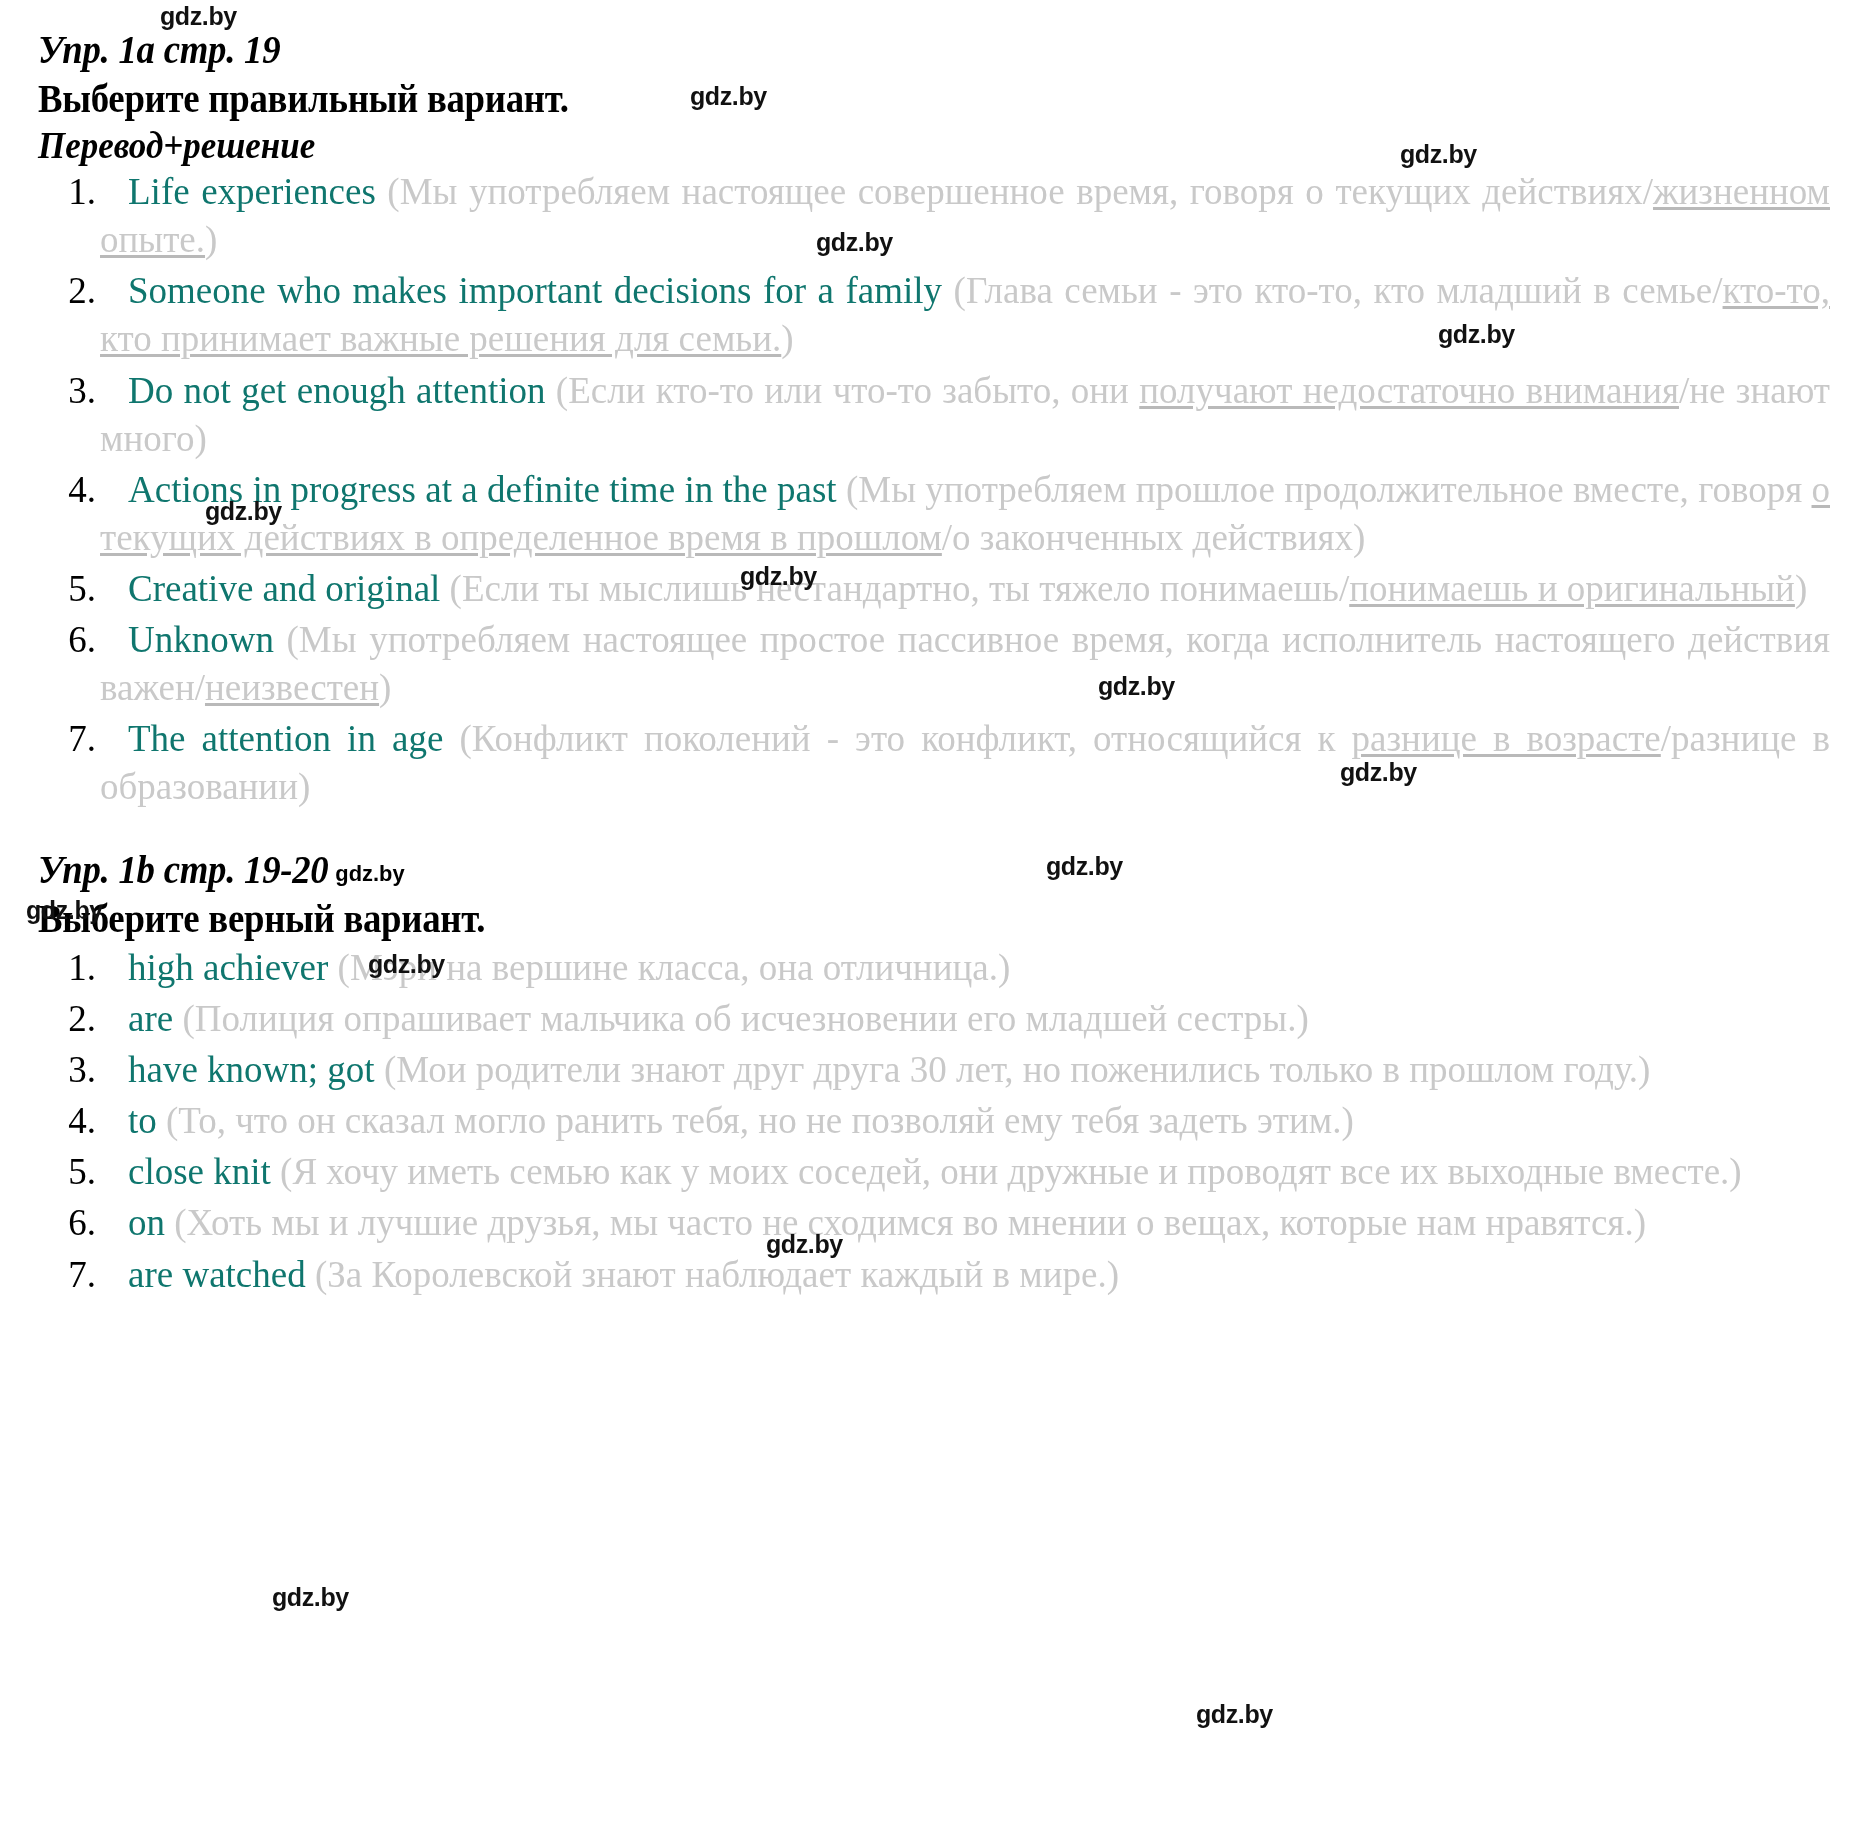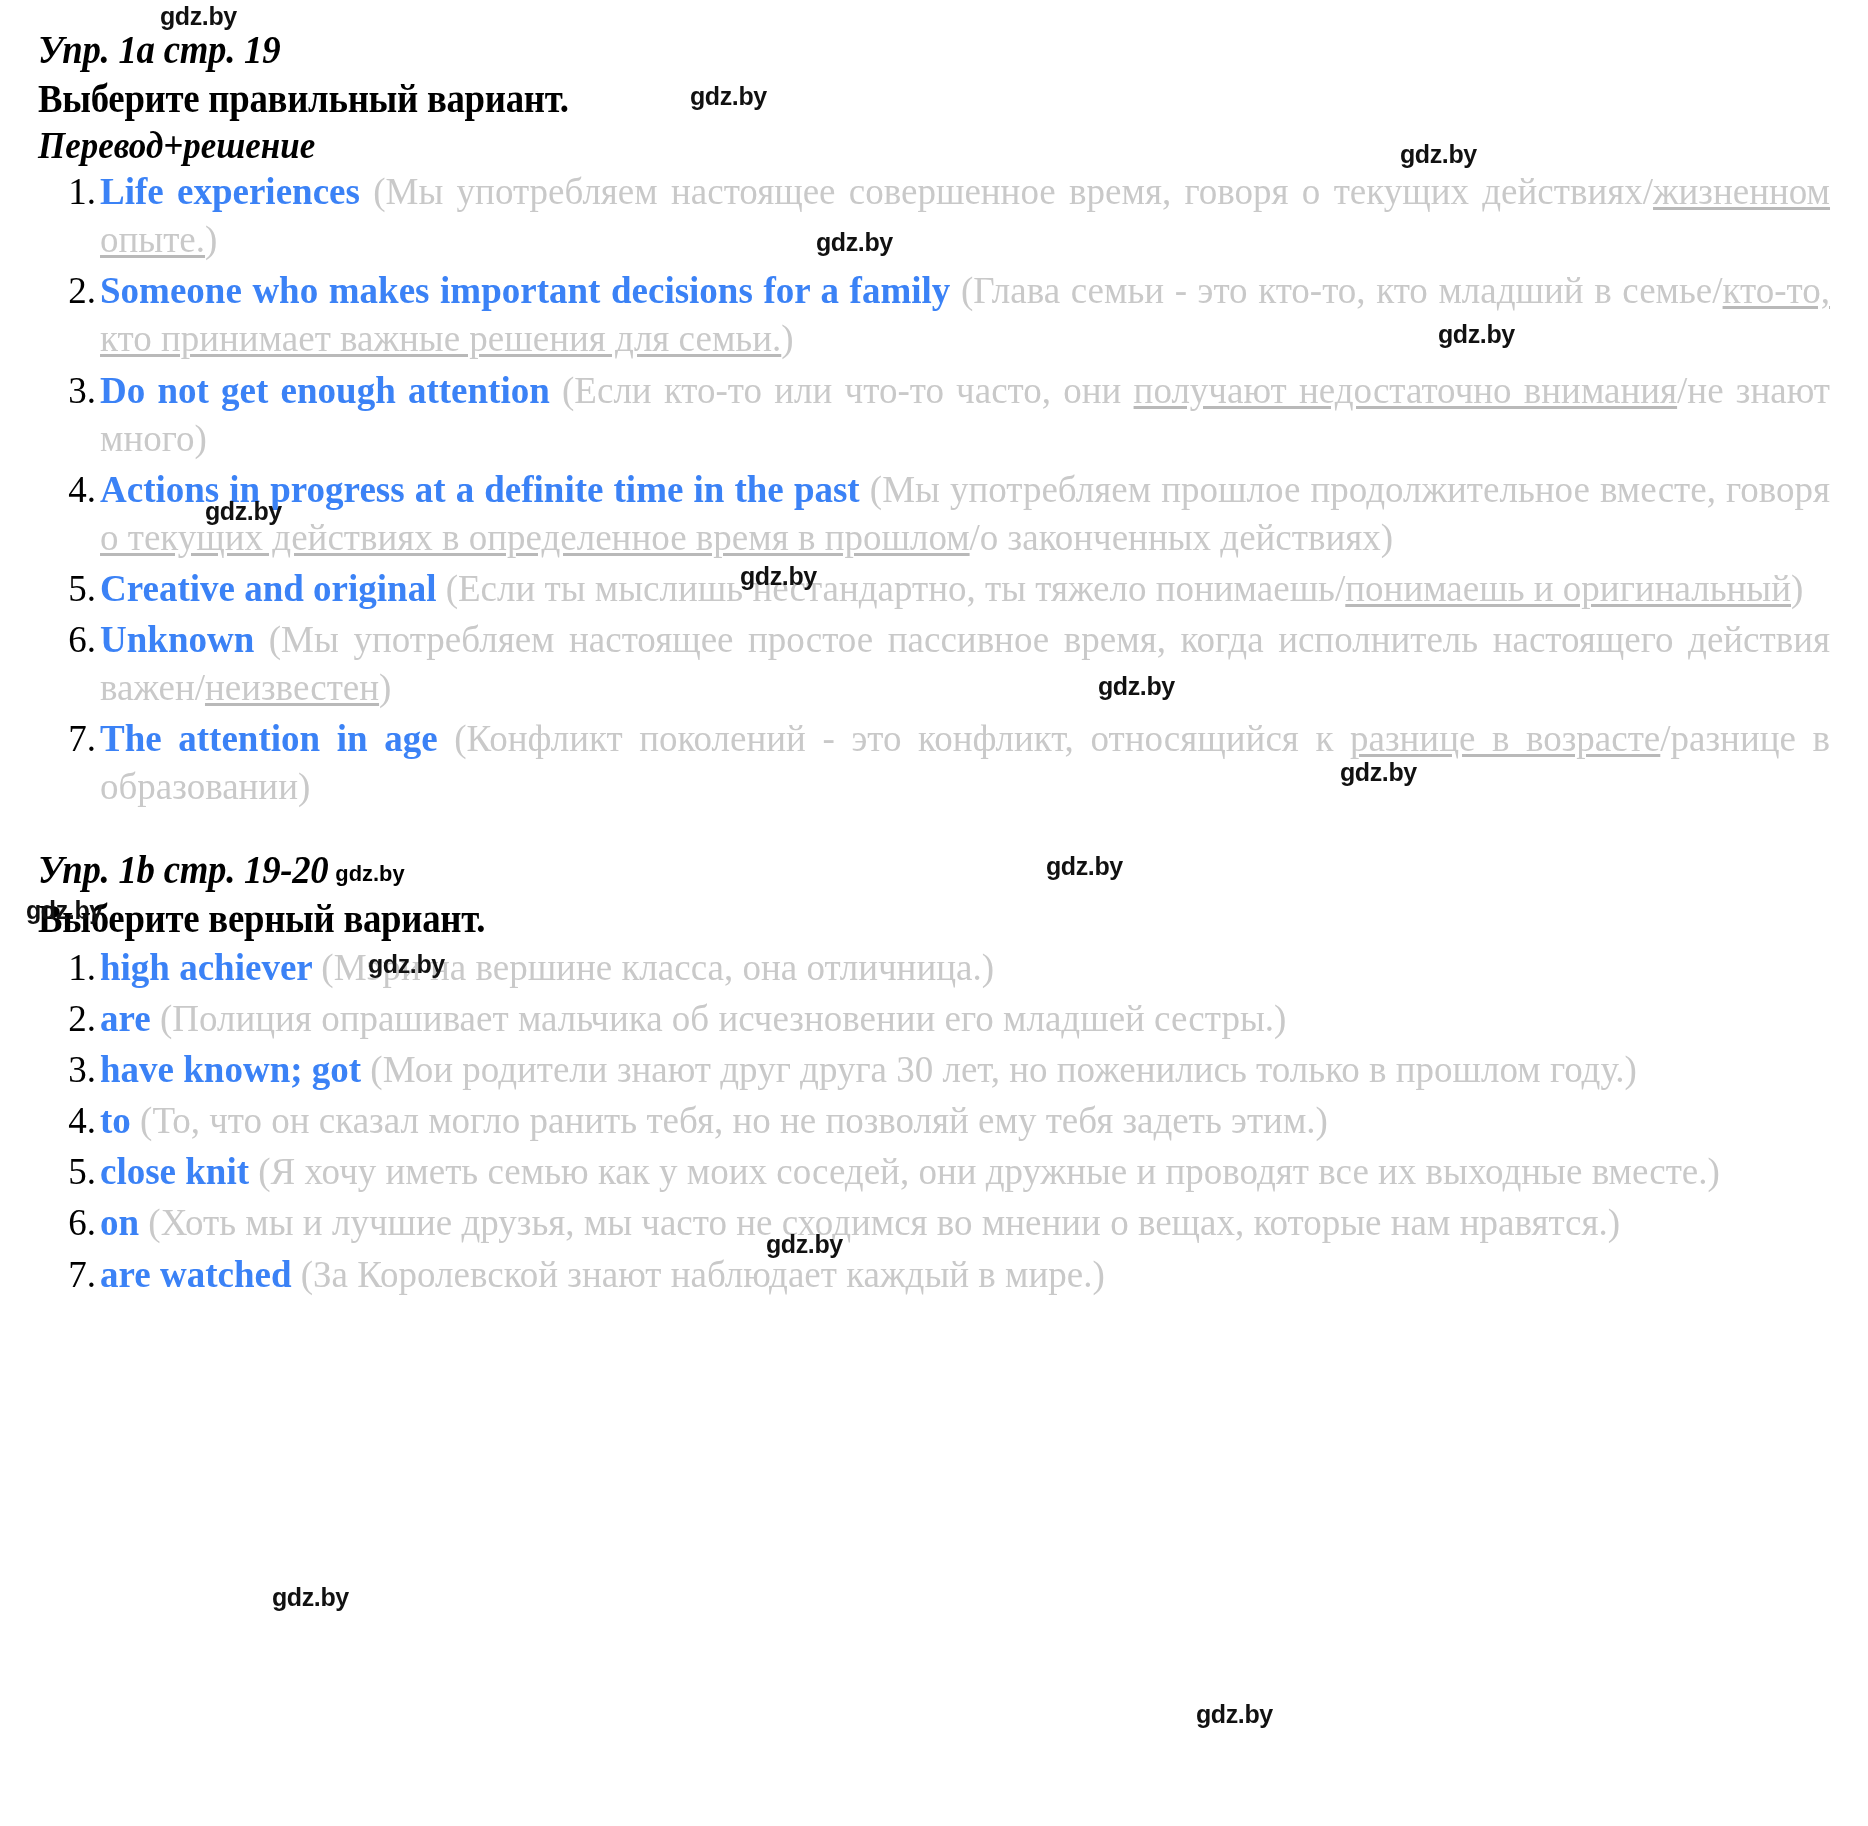--- a/index.html
+++ b/index.html
@@ -50,21 +50,21 @@
     font-size:37px;
     line-height:1.30;
     text-align:justify;
     text-justify:inter-word;
   }
   ol.answers li .num{
     position:absolute;left:14px;top:0;
     color:#000;font-weight:normal;
     width:44px;text-align:right;
   }
-  .ans{color:#3b82f6;font-weight:bold;}
+  .ans{color:#0f766e;font-weight:normal;margin-left:28px;}
   .tr{color:#c9c9c9;}
   .tr u{text-decoration:underline;text-decoration-color:#b9b9b9;text-underline-offset:3px;}
 
   
   ol.answers li, .ex-head, .task, .sub{ font-stretch:condensed; }
   .gap-b{height:34px;}
 
   
   .wm{
     position:absolute;
@@ -91,21 +91,21 @@
       <span>Выберите правильный вариант.</span>
     </div>
 
     <div class="sub">
       <span>Перевод+решение</span>
     </div>
 
     <ol class="answers" id="list-a">
         <li><span class="num">1.</span><span class="ans">Life experiences </span><span class="tr"><span>(Мы употребляем настоящее совершенное время, говоря о текущих действиях/</span><u>жизненном опыте.</u><span>)</span></span></li>
         <li><span class="num">2.</span><span class="ans">Someone who makes important decisions for a family </span><span class="tr"><span>(Глава семьи - это кто-то, кто младший в семье/</span><u>кто-то, кто принимает важные решения для семьи.</u><span>)</span></span></li>
-        <li><span class="num">3.</span><span class="ans">Do not get enough attention </span><span class="tr"><span>(Если кто-то или что-то часто, они </span><u>получают недостаточно внимания</u><span>/не знают много)</span></span></li>
+        <li><span class="num">3.</span><span class="ans">Do not get enough attention </span><span class="tr"><span>(Если кто-то или что-то забыто, они </span><u>получают недостаточно внимания</u><span>/не знают много)</span></span></li>
         <li><span class="num">4.</span><span class="ans">Actions in progress at a definite time in the past </span><span class="tr"><span>(Мы употребляем прошлое продолжительное вместе, говоря </span><u>о текущих действиях в определенное время в прошлом</u><span>/о законченных действиях)</span></span></li>
         <li><span class="num">5.</span><span class="ans">Creative and original </span><span class="tr"><span>(Если ты мыслишь нестандартно, ты тяжело понимаешь/</span><u>понимаешь и оригинальный</u><span>)</span></span></li>
         <li><span class="num">6.</span><span class="ans">Unknown </span><span class="tr"><span>(Мы употребляем настоящее простое пассивное время, когда исполнитель настоящего действия важен/</span><u>неизвестен</u><span>)</span></span></li>
         <li><span class="num">7.</span><span class="ans">The attention in age </span><span class="tr"><span>(Конфликт поколений - это конфликт, относящийся к </span><u>разнице в возрасте</u><span>/разнице в образовании)</span></span></li>
       </ol>
 
     <div class="gap-b"></div>
 
     <div class="ex-head">
       <span>Упр. 1b стр. 19-20</span><span class="wm-inline">gdz.by</span>

